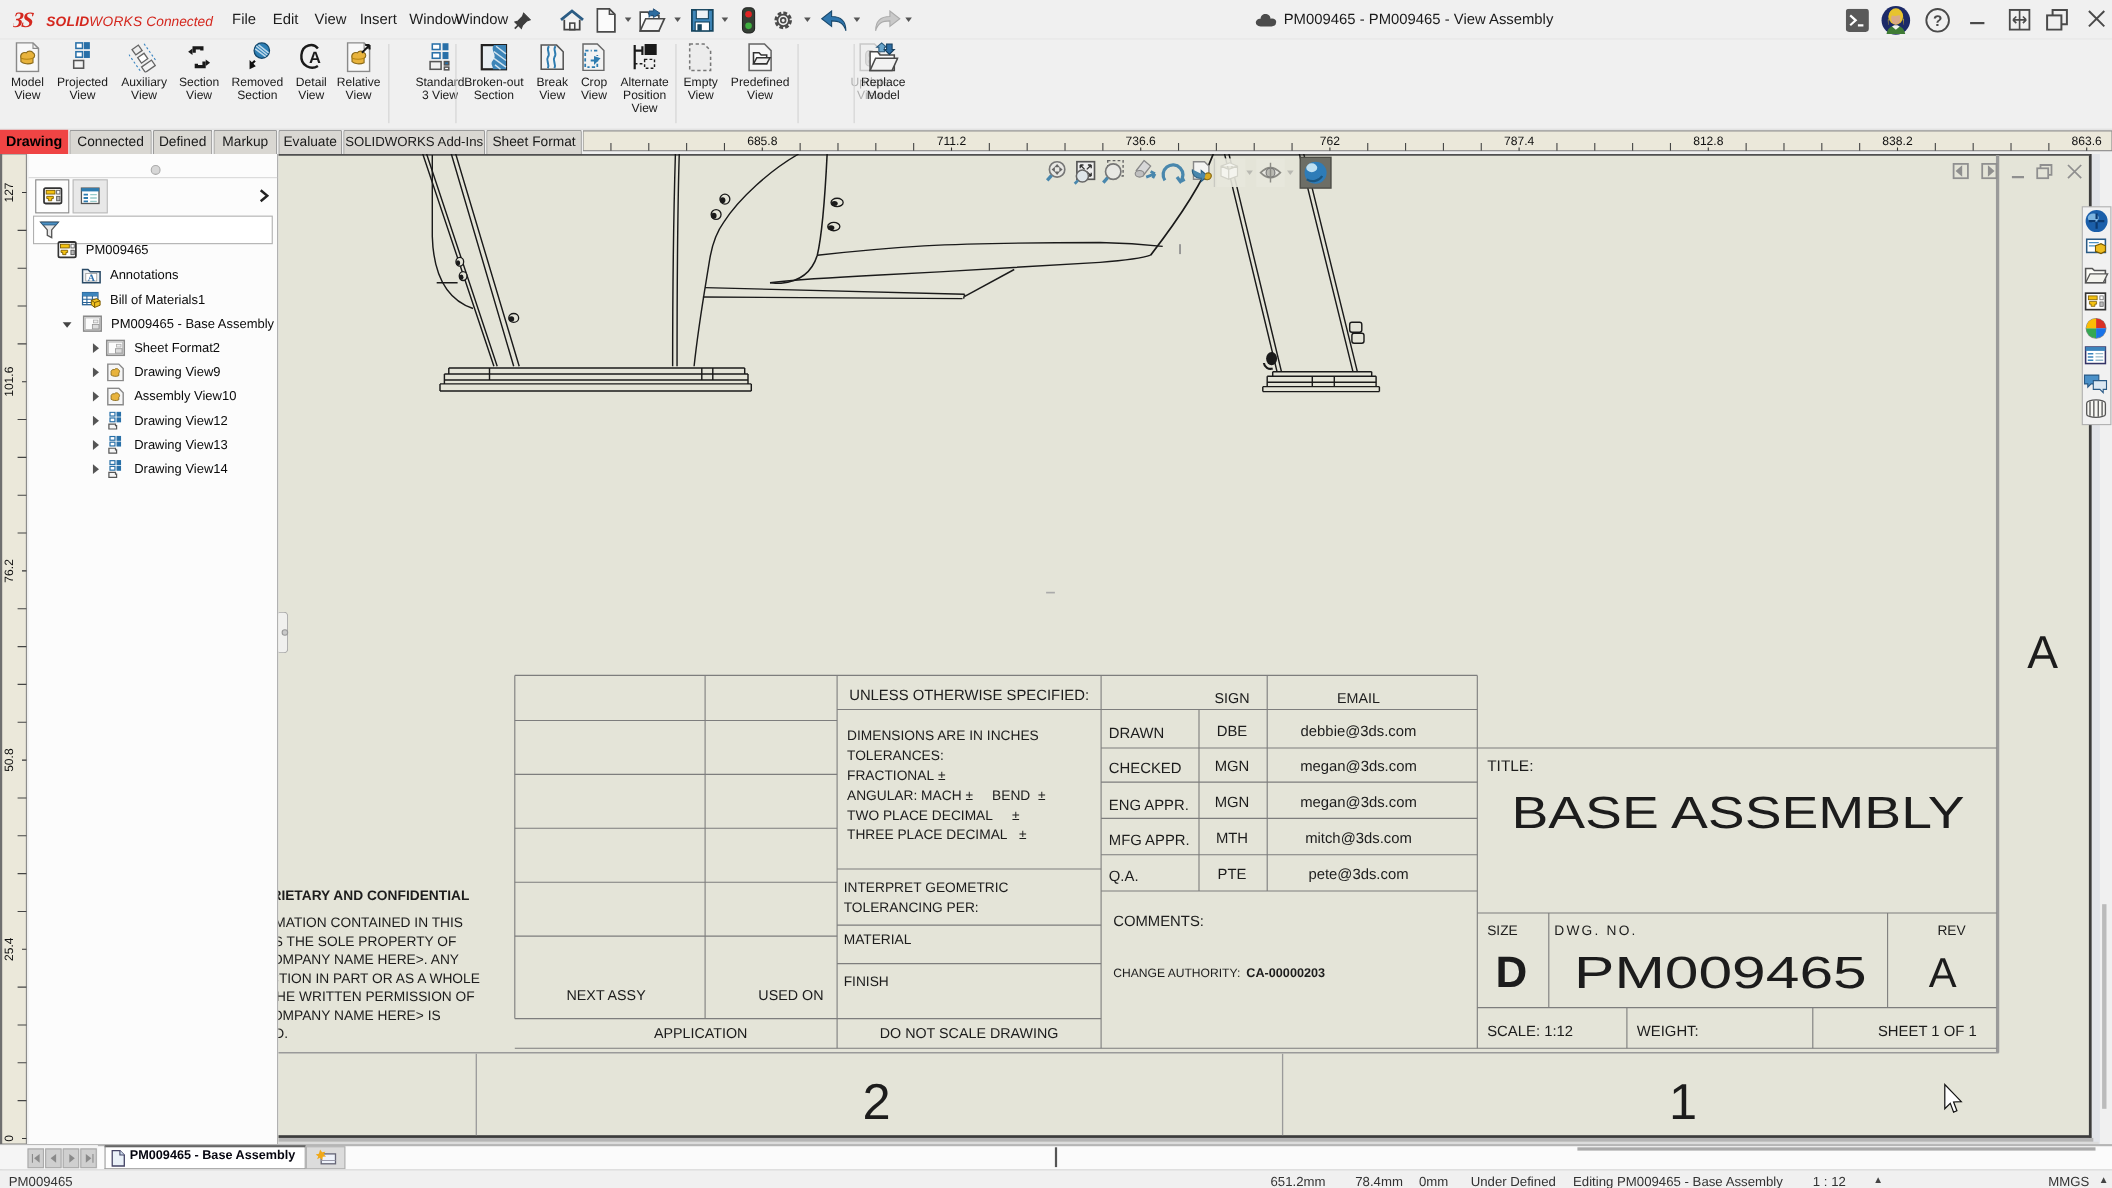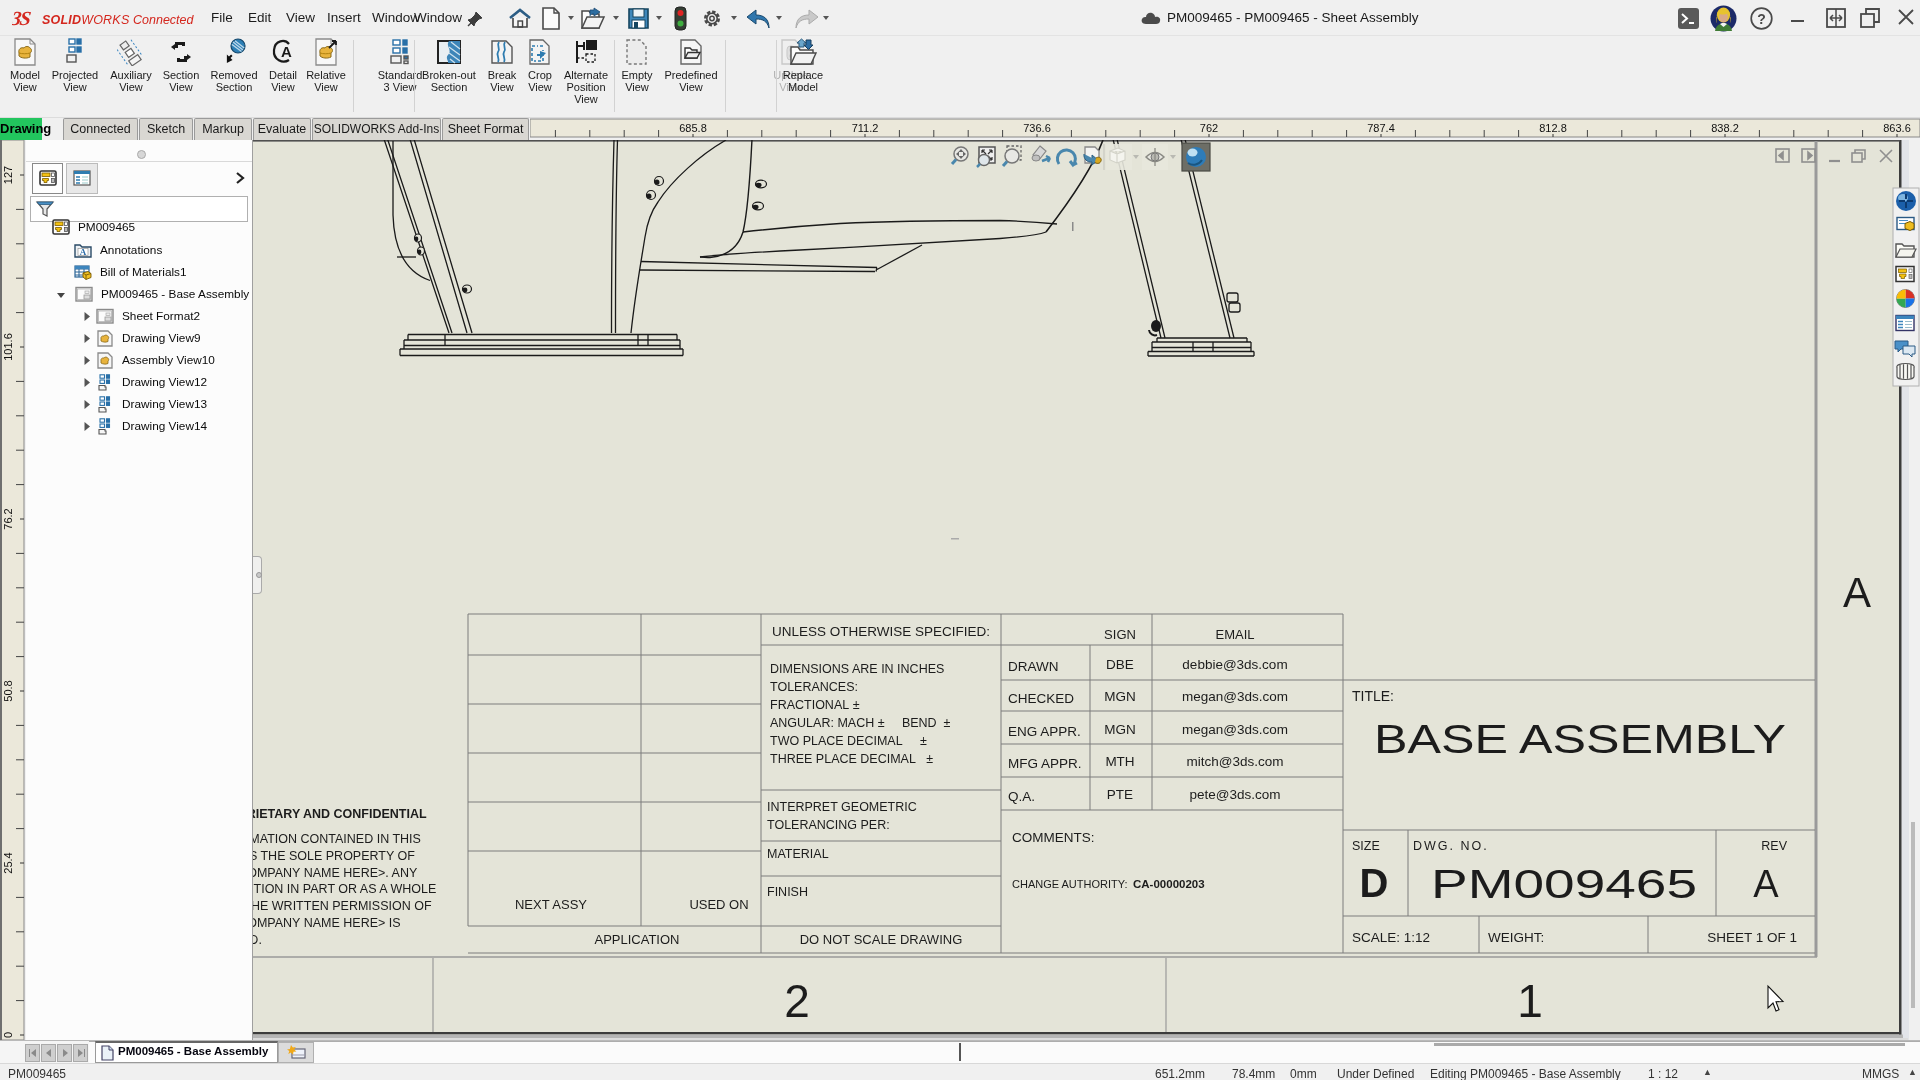--- a/index.html
+++ b/index.html
@@ -90,21 +90,21 @@
     </svg>
     <svg class="abs" style="left:775px;top:15px" width="8" height="6" viewBox="0 0 8 6">
       <path d="M1,1 L7,1 L4,5 Z" fill="#555"></path>
     </svg>
     <svg class="abs" style="left:822px;top:15px" width="8" height="6" viewBox="0 0 8 6">
       <path d="M1,1 L7,1 L4,5 Z" fill="#555"></path>
     </svg>
     <svg class="abs" style="left:1140px;top:11px" width="22" height="15" viewBox="0 0 22 15">
 <path d="M6,13 C2,13 1,10 2,8 C3,6 5,6 6,6 C6,3 9,1 12,2 C14,3 15,4 15,6 C18,5 21,7 20,10 C20,12 18,13 16,13 Z" fill="#4b4b4b"></path>
     </svg>
-<div class="abs" style="left:1167px;top:10px;font-size:13.5px;color:#1a1a1a">PM009465 - PM009465 - Sheet Assembly</div>
+<div class="abs" style="left:1167px;top:10px;font-size:13.5px;color:#1a1a1a">PM009465 - PM009465 - View Assembly</div>
 <svg class="abs" style="left:1678px;top:8px" width="21" height="21" viewBox="0 0 21 21">
  <rect x="0" y="0" width="21" height="21" rx="3" fill="#595959"></rect>
  <path d="M4,6 L9,10.5 L4,15" fill="none" stroke="#fff" stroke-width="2"></path>
  <line x1="11" y1="15" x2="16" y2="15" stroke="#fff" stroke-width="2"></line>
 </svg>
 <svg class="abs" style="left:1710px;top:5px" width="27" height="27" viewBox="0 0 27 27">
  <circle cx="13.5" cy="13.5" r="13" fill="#1c2a68"></circle>
  <ellipse cx="13.5" cy="10" rx="6.5" ry="7.5" fill="#e7c32e"></ellipse>
  <ellipse cx="13.5" cy="12" rx="4.3" ry="5.2" fill="#d9a987"></ellipse>
  <path d="M5,26 C6,20 10,18.5 13.5,18.5 C17,18.5 21,20 22,26 Z" fill="#3f7b35"></path>
@@ -309,23 +309,23 @@
       </div>
       <div class="lbl">Replace<br>Model</div>
     </div>
     <div class="rsep" style="left:353px"></div>
     <div class="rsep" style="left:414px"></div>
     <div class="rsep" style="left:614px"></div>
     <div class="rsep" style="left:725px"></div>
     <div class="rsep" style="left:776px"></div>
   </div>
 <div class="tabrow">
-    <div class="abs" style="left:0px;top:0;width:42px;height:22px;background:#22c55e;font-weight:bold;font-size:13px;text-align:center;line-height:21px;color:#000">Drawing</div>
+    <div class="abs" style="left:0px;top:0;width:62px;height:22px;background:#ef4444;font-weight:bold;font-size:13px;text-align:center;line-height:21px;color:#000">Drawing</div>
     <div class="tab" style="left:63px;width:75px;">Connected</div>
-    <div class="tab" style="left:139px;width:54px;">Sketch</div>
+    <div class="tab" style="left:139px;width:54px;">Defined</div>
     <div class="tab" style="left:194px;width:58px;">Markup</div>
     <div class="tab" style="left:253px;width:58px;">Evaluate</div>
     <div class="tab" style="left:312px;width:129px;font-size:12px;">SOLIDWORKS Add-Ins</div>
     <div class="tab" style="left:442px;width:87px;text-align:center;">Sheet Format</div>
     <svg class="abs" style="left:530px;top:0" width="1390" height="22" viewBox="0 0 1390 22">
       <rect x="0" y="1" width="1390" height="18" fill="#ebe8da" stroke="#888" stroke-width="1"></rect>
       <line x1="25.4" y1="12" x2="25.4" y2="19" stroke="#444" stroke-width="1"></line>
       <line x1="59.8" y1="12" x2="59.8" y2="19" stroke="#444" stroke-width="1"></line>
       <line x1="94.2" y1="12" x2="94.2" y2="19" stroke="#444" stroke-width="1"></line>
       <line x1="128.6" y1="12" x2="128.6" y2="19" stroke="#444" stroke-width="1"></line>

